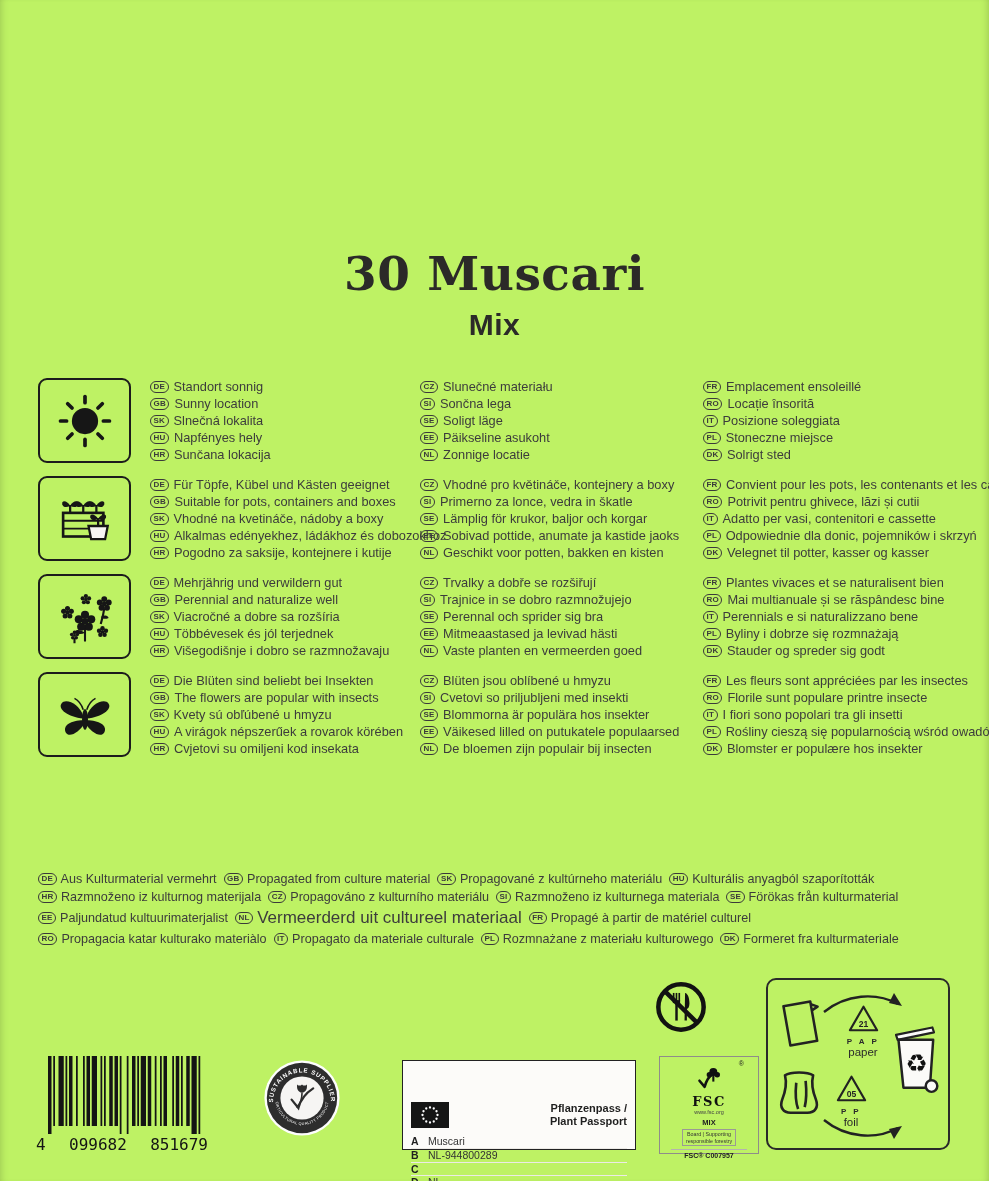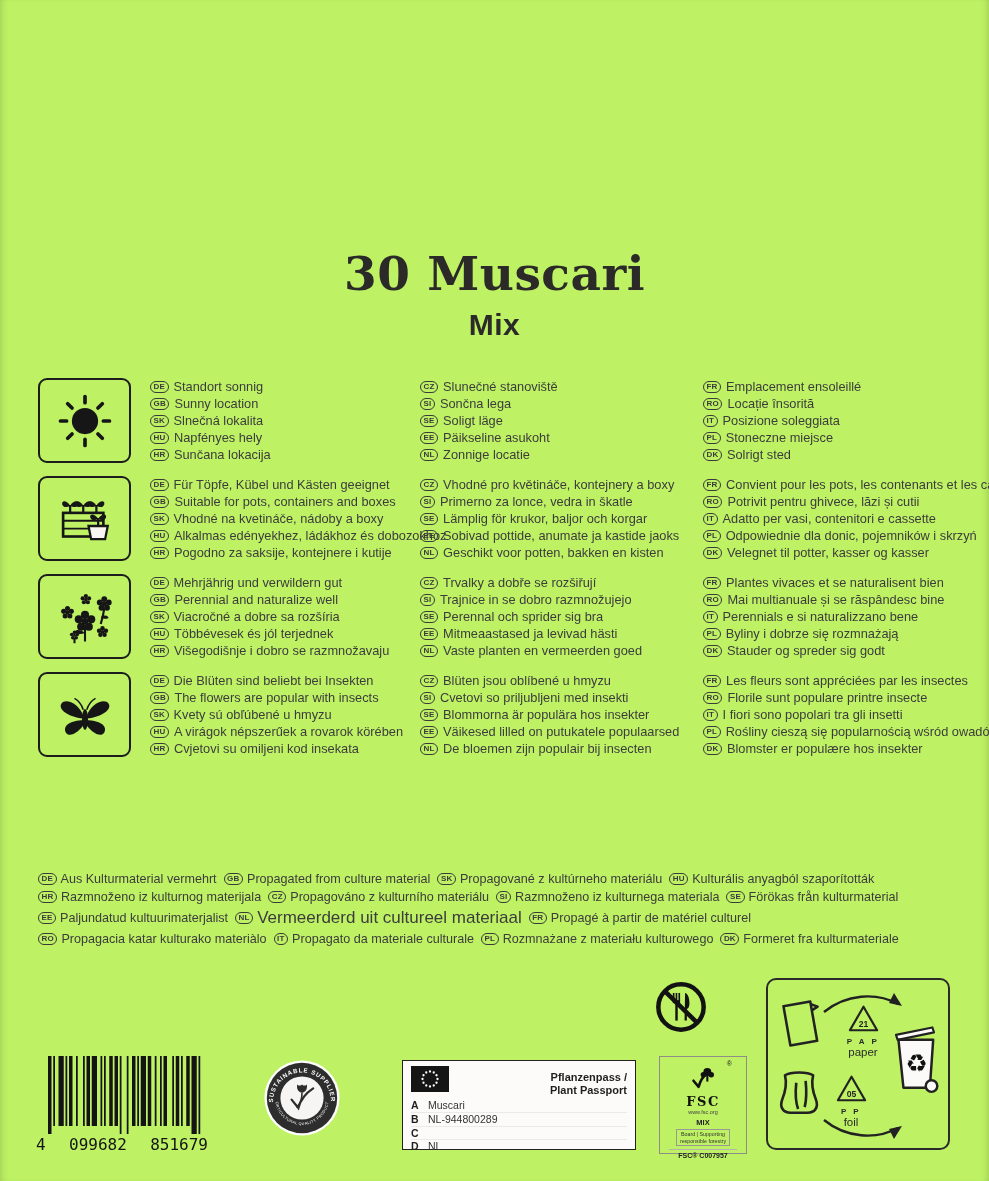--- a/index.html
+++ b/index.html
@@ -27,26 +27,26 @@
   .prop-item .txt{font-size:12.6px;}
   .address{position:absolute;left:38px;top:959px;font-size:15.5px;line-height:20.5px;color:#3f3f3f;}
   .address .name{font-weight:bold;color:#2e2e2e;}
   .barcode{position:absolute;left:36px;top:1056px;width:175px;height:100px;}
   .bc-digits{position:absolute;top:79px;left:0;width:172px;display:flex;justify-content:space-between;
         font-family:"DejaVu Sans Mono",monospace;font-size:16px;color:#141414;}
   .badge{position:absolute;left:262px;top:1058px;}
   .nofood{position:absolute;left:652px;top:978px;}
   .passport{position:absolute;left:402px;top:1060px;width:234px;height:90px;border:1.6px solid #222;
         background:#fcfbf9;box-sizing:border-box;padding:5px 8px 4px 8px;}
-  .pp-head{display:flex;justify-content:space-between;align-items:flex-end;margin-bottom:3px;}
+  .pp-head{display:flex;justify-content:space-between;align-items:flex-start;margin-bottom:3px;margin-top:36px;}
   .pp-title{font-size:11px;font-weight:bold;text-align:right;line-height:12.5px;color:#1f1f1f;}
   .pp-row{display:flex;font-size:10.5px;line-height:12.8px;color:#333;}
   .pp-row + .pp-row{border-top:1px solid #eceae6;}
   .pp-label{width:17px;font-weight:bold;color:#1f1f1f;}
-  .fsc-box{position:absolute;left:659px;top:1056px;width:88px;height:98px;border:1.2px solid #8f8d8a;
+  .fsc-box{position:absolute;left:659px;top:1056px;width:100px;height:98px;border:1.2px solid #8f8d8a;
         box-sizing:border-box;display:flex;flex-direction:column;align-items:center;padding-top:3px;color:#222;}
   .fsc-reg{align-self:flex-end;font-size:7px;margin-right:14px;height:6px;}
   .fsc-name{font-family:"DejaVu Serif",serif;font-weight:bold;font-size:13px;letter-spacing:1.5px;color:#111;margin-top:-2px;}
   .fsc-url{font-size:5.5px;color:#444;}
   .fsc-mix{font-size:7.5px;font-weight:bold;margin-top:3px;}
   .fsc-tag{font-size:5.3px;line-height:6.6px;text-align:center;border:1px solid #9b9995;padding:1px 3px;
         margin-top:2px;white-space:pre-line;color:#333;}
   .fsc-lic{font-size:7px;font-weight:bold;margin-top:3px;border-top:1px solid #b5b3af;padding-top:2px;
         width:78%;text-align:center;}
   .recycle-box{position:absolute;left:766px;top:978px;width:184px;height:172px;border:2.4px solid #2a2a2a;
@@ -106,21 +106,21 @@
           </div>
           <div class="lang-line">
             <span class="code">HR</span>
             <span class="txt">Sunčana lokacija</span>
           </div>
         </div>
         <div class="vdiv"></div>
         <div class="col c2">
           <div class="lang-line">
             <span class="code">CZ</span>
-            <span class="txt">Slunečné stanoviště</span>
+            <span class="txt">Slunečné materiału</span>
           </div>
           <div class="lang-line">
             <span class="code">SI</span>
             <span class="txt">Sončna lega</span>
           </div>
           <div class="lang-line">
             <span class="code">SE</span>
             <span class="txt">Soligt läge</span>
           </div>
           <div class="lang-line">

